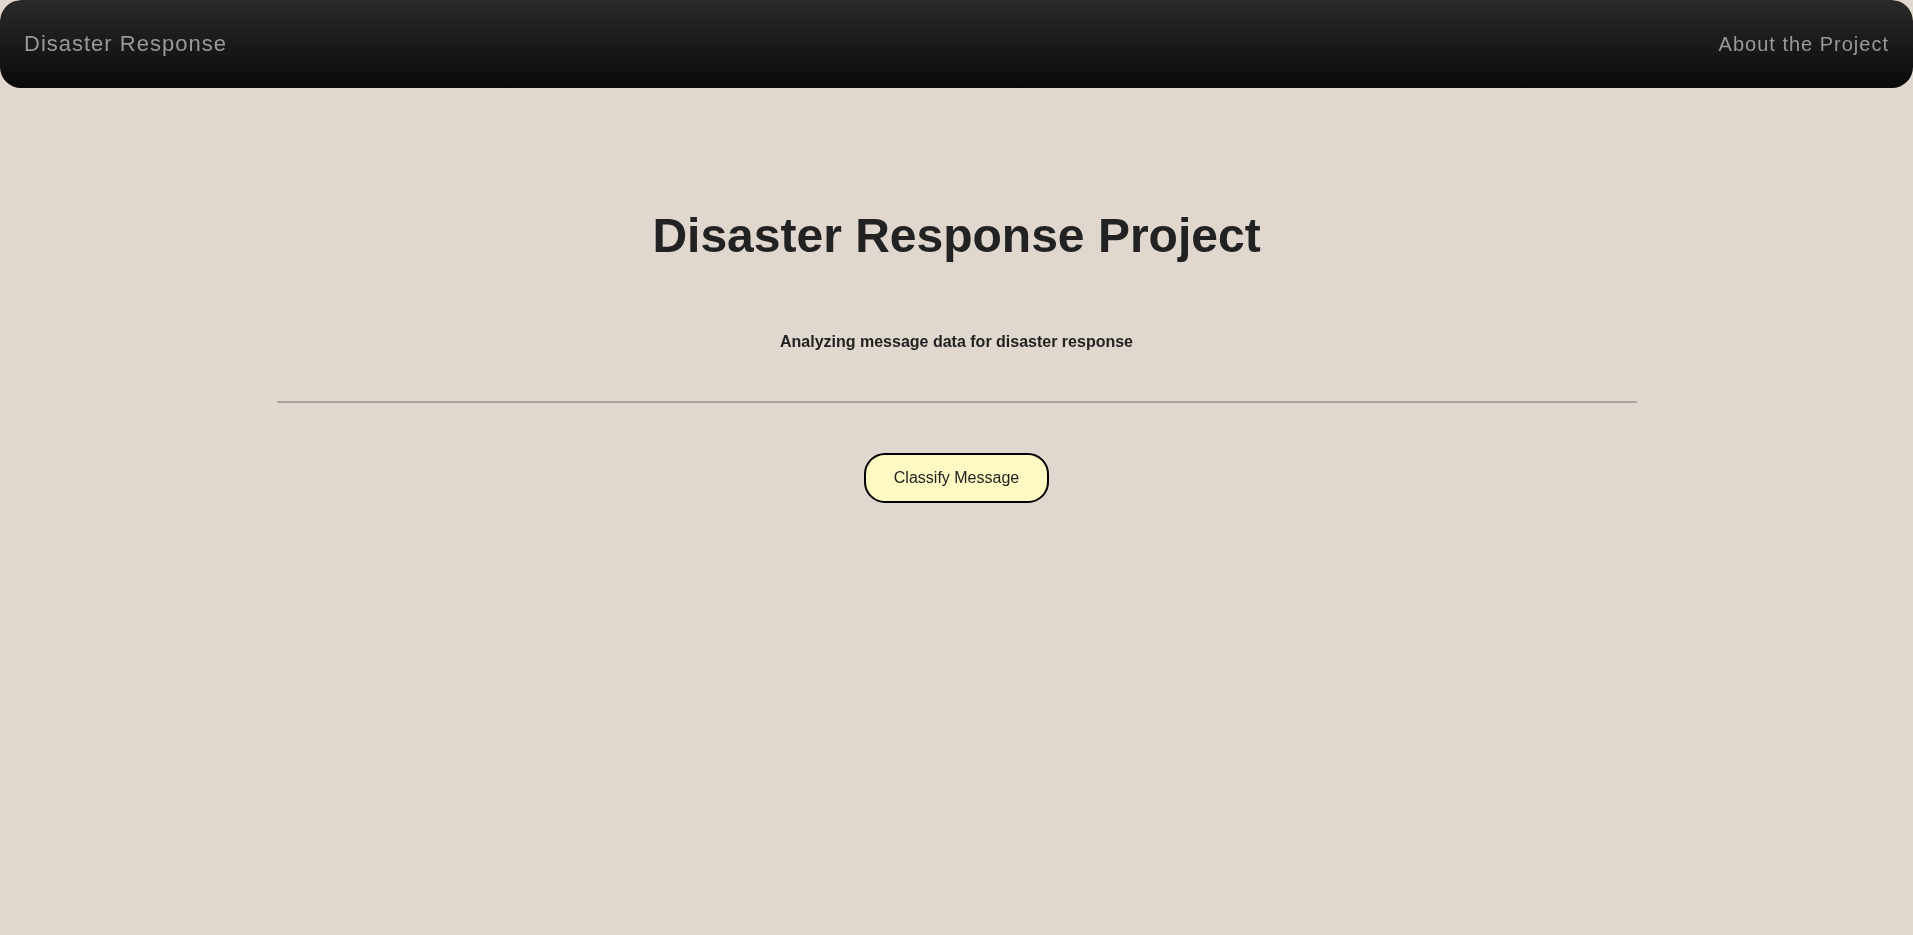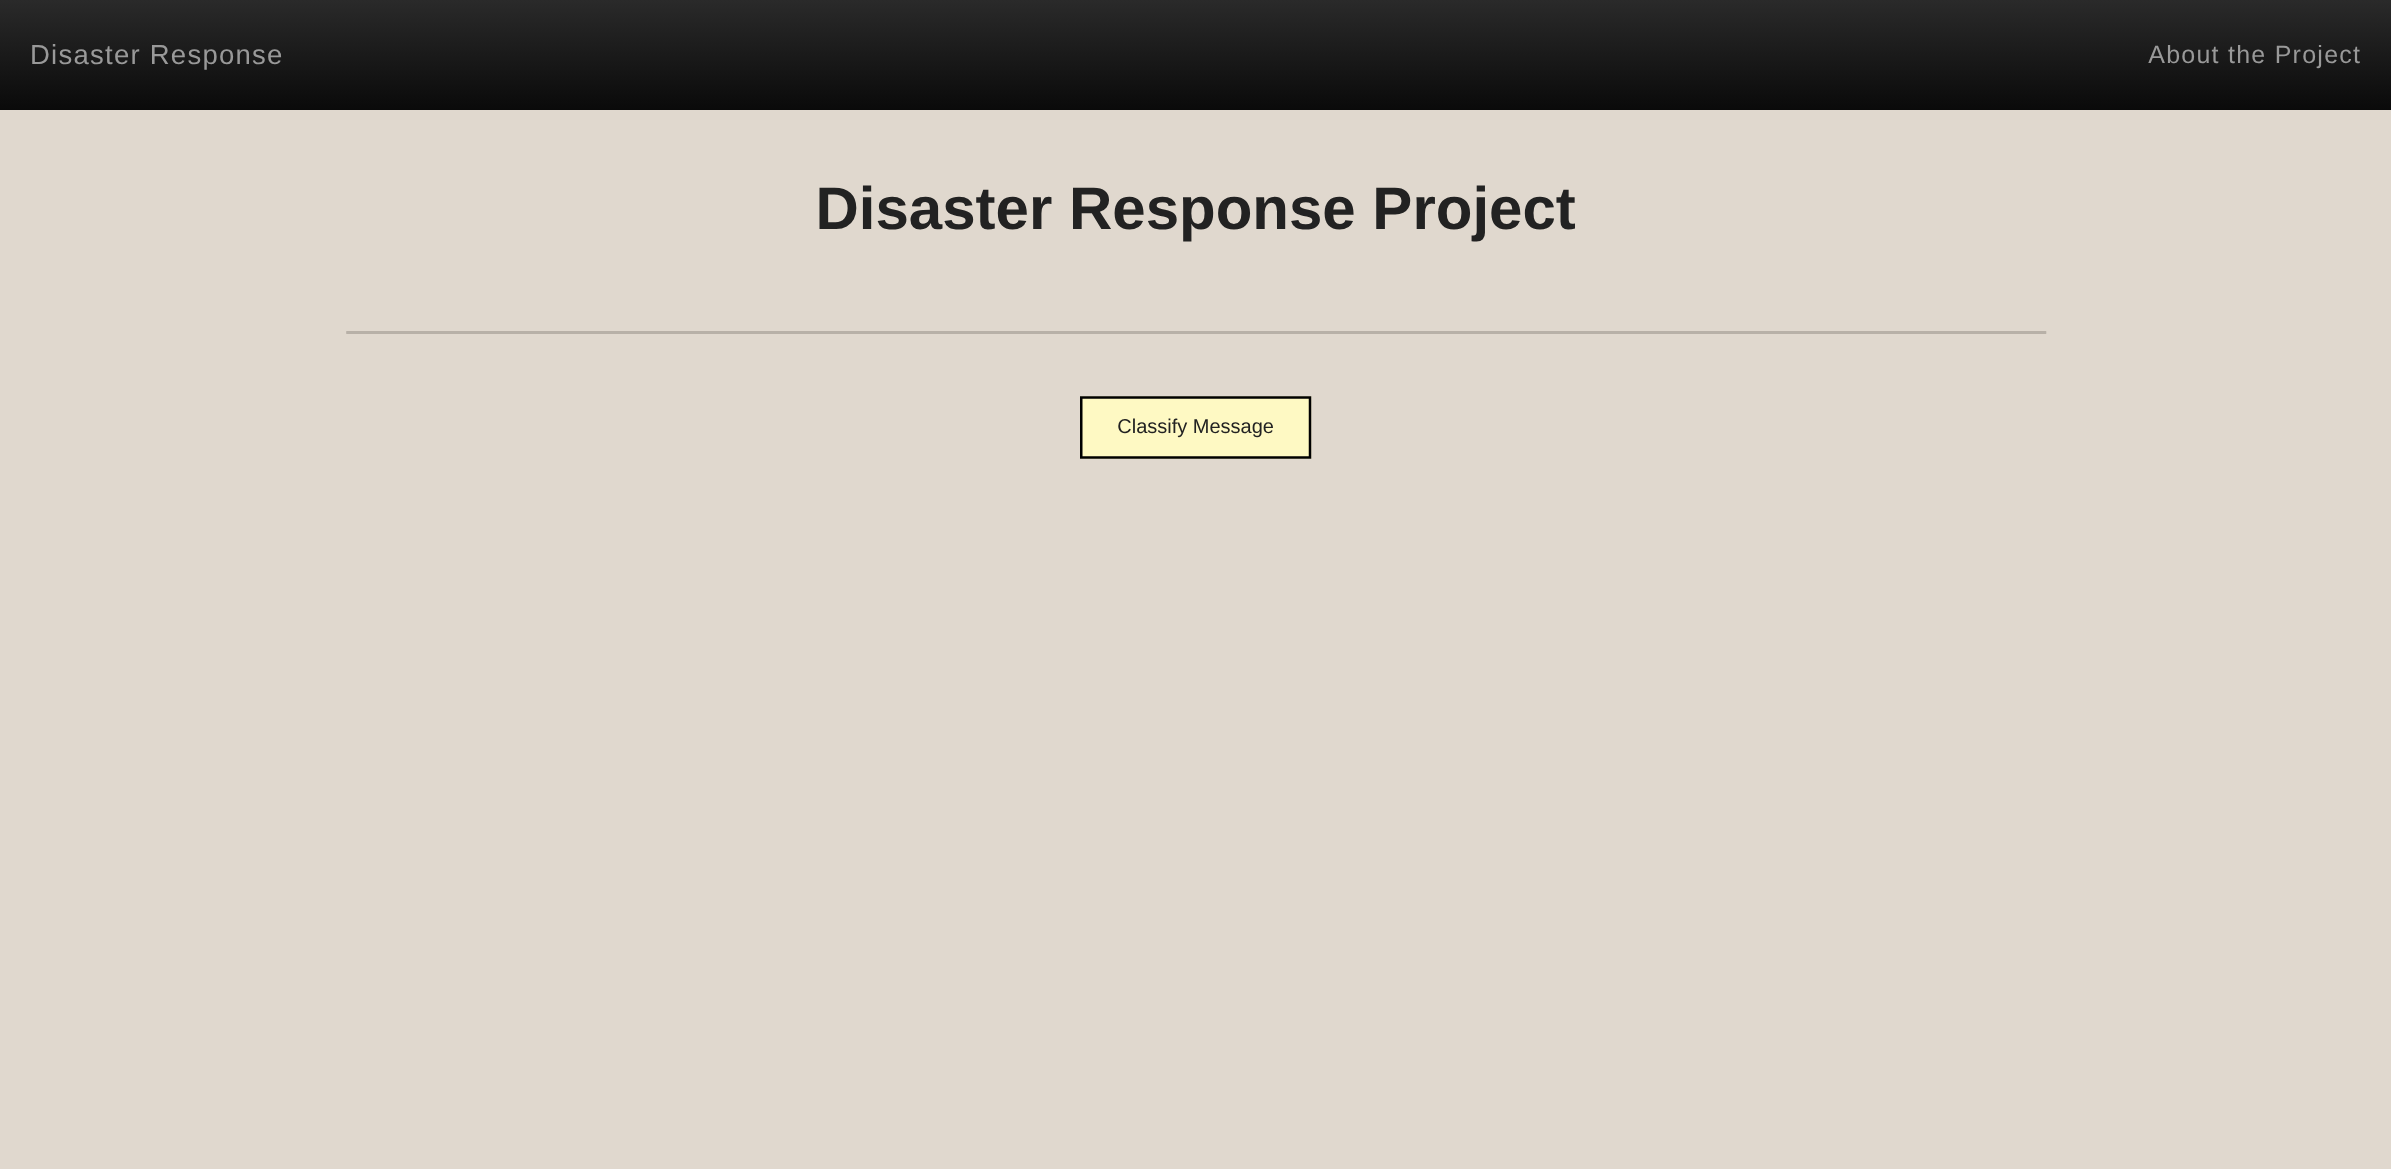--- a/index.html
+++ b/index.html
@@ -1,18 +1,19 @@
 <!DOCTYPE html>
 <html><head>
   <meta charset="utf-8">
   <style>
     * {
       margin: 0;
       padding: 0;
       box-sizing: border-box;
+      border-radius: 21px;
     }
     
     body {
       font-family: 'Segoe UI', Tahoma, Geneva, Verdana, sans-serif;
       background-color: #e0d8ce;
       overflow-y: scroll;
       height: 935px;
     }
     
     .navbar {
@@ -47,21 +48,21 @@
       max-width: 1400px;
       margin: 0 auto;
       padding: 0 20px;
       text-align: center;
     }
     
     .page-title {
       font-size: 48px;
       font-weight: 700;
       color: #222;
-      margin-top: 52px;
+      margin-top: 120px;
       margin-bottom: 70px;
     }
     
     .subtitle {
       font-size: 16px;
       font-weight: 600;
       color: #222;
       margin-bottom: 50px;
     }
     
@@ -106,20 +107,21 @@
 </head>
 <body>
 
 <nav class="navbar">
   <a class="navbar-brand">Disaster Response</a>
   <a class="navbar-link">About the Project</a>
 </nav>
 
 <div class="container">
   <h1 class="page-title">Disaster Response Project</h1>
+  <p class="subtitle">Analyzing message data for disaster response</p>
   
   <hr>
   
   
   <hr>
   
   <button class="classify-button">Classify Message</button>
 </div>
 
 </body></html>

